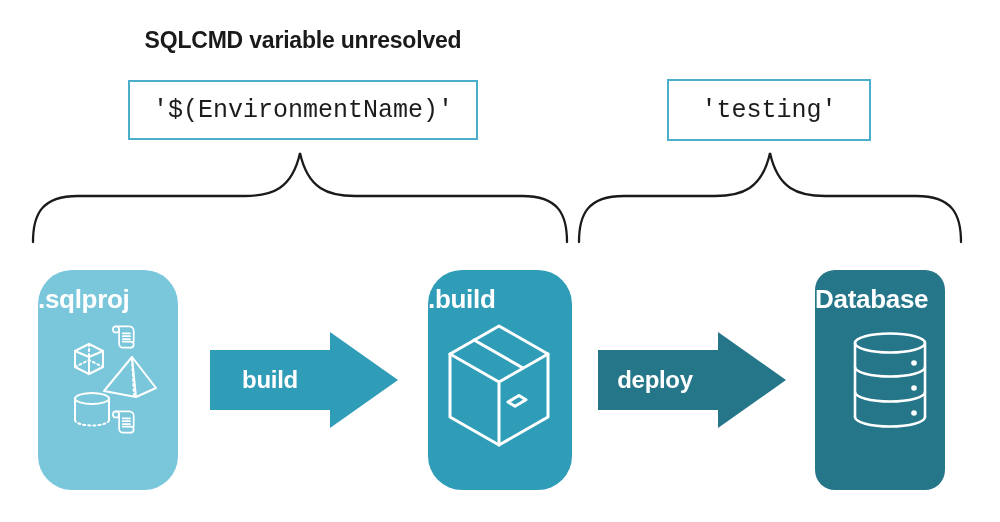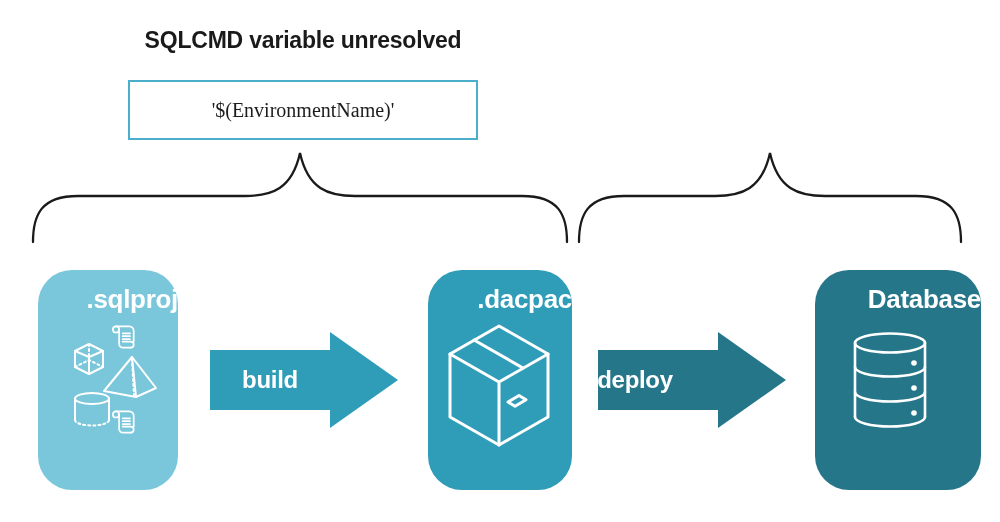--- a/index.html
+++ b/index.html
@@ -7,62 +7,65 @@
     position:relative;width:1000px;height:522px;background:#fff;overflow:hidden;
     font-family:"Liberation Sans",sans-serif;
   }
   .heading{
     position:absolute;top:27px;width:400px;text-align:center;
     font-size:23px;font-weight:700;color:var(--text);letter-spacing:-0.2px;
   }
   .codebox{
     position:absolute;border:2px solid var(--code-box-border);background:#fff;
     display:flex;align-items:center;justify-content:center;
-    font-family:Liberation Serif, serif;font-size:20px;color:#1c1c1c;
+    font-family:Liberation Mono, monospace;font-size:25px;color:#1c1c1c;
   }
   .brace-svg{position:absolute;left:0;top:145px;}
   .brace{fill:none;stroke:var(--brace);stroke-width:2.3;stroke-linecap:round;}
   .card{
     position:absolute;top:270px;height:220px;border-radius:34px;
   }
   .card-label{
-    text-align:right;margin-top:14px;font-size:26px;font-weight:700;color:#fff;
+    text-align:left;margin-top:14px;font-size:26px;font-weight:700;color:#fff;
     letter-spacing:-0.3px;
   }
   .card-icon{position:absolute;}
   .icon-stroke{fill:none;stroke:var(--icon-stroke);stroke-linecap:round;stroke-linejoin:round;}
   .dash{stroke-dasharray:2 3;}
   .arrow-svg{position:absolute;top:330px;}
   .arrow-build{fill:var(--build-arrow);}
   .arrow-deploy{fill:var(--deploy-arrow);}
   .arrow-label{
     position:absolute;top:348px;height:64px;display:flex;align-items:center;justify-content:center;
     font-size:24px;font-weight:700;color:#fff;letter-spacing:-0.3px;
   }
   #sqlproj-card{left:38px;width:140px;background:var(--sqlproj-card);}
   #dacpac-card{left:428px;width:144px;background:var(--dacpac-card);}
-  #database-card{left:815px;width:166px;background:var(--database-card);}
+  #database-card{left:815px;width:130px;background:var(--database-card);border-radius:20px;}
   #left-heading{left:103px;}
   #right-heading{left:568px;}
   #left-codebox{left:128px;top:80px;width:346px;height:56px;}
   #right-codebox{left:667px;top:79px;width:200px;height:58px;}
   #build-arrow-svg{left:208px;}
   #deploy-arrow-svg{left:596px;}
   #build-label{left:208px;width:124px;}
-  #deploy-label{left:568px;width:134px;}
+  #deploy-label{left:588px;width:134px;}
 </style>
 </head>
 <body>
 
 <div id="stage">
 
   <div id="left-heading" class="heading">SQLCMD variable unresolved</div>
 
   <div id="left-codebox" class="codebox">
     <span>'$(EnvironmentName)'</span>
+  </div>
+  <div id="right-codebox" class="codebox">
+    <span>'testing'</span>
   </div>
 
   <svg class="brace-svg" width="1000" height="105" viewBox="0 0 1000 105">
     <path class="brace" d="M33 97 C33 70 41 51 78 51 L245 51 C272 51 292 44 300 8 C308 44 328 51 355 51 L522 51 C559 51 567 70 567 97"></path>
     <path class="brace" d="M579 97 C579 70 587 51 624 51 L715 51 C742 51 762 44 770 8 C778 44 798 51 825 51 L916 51 C953 51 961 70 961 97"></path>
   </svg>
 
   <div id="sqlproj-card" class="card">
     <div class="card-label">.sqlproj</div>
 
@@ -110,21 +113,21 @@
       </g>
     </svg>
   </div>
 
   <svg id="build-arrow-svg" class="arrow-svg" width="192" height="100" viewBox="0 0 192 100">
     <polygon class="arrow-build" points="2,20 122,20 122,2 190,50 122,98 122,80 2,80"></polygon>
   </svg>
   <div id="build-label" class="arrow-label">build</div>
 
   <div id="dacpac-card" class="card">
-    <div class="card-label">.dacpac</div>
+    <div class="card-label">.build</div>
     <svg class="card-icon" style="left:16px;top:52px" width="110" height="127" viewBox="0 0 110 127">
       <g class="icon-stroke" stroke-width="3">
         <path d="M55 4 L104 32 V95 L55 123 L6 95 V32 Z"></path>
         <path d="M6 32 L55 60 L104 32 M55 60 V123"></path>
         <path d="M30 18 L79 46"></path>
         <path d="M64 80 l11 -6.5 l7 4.2 l-11 6.5 Z"></path>
       </g>
     </svg>
   </div>
 

